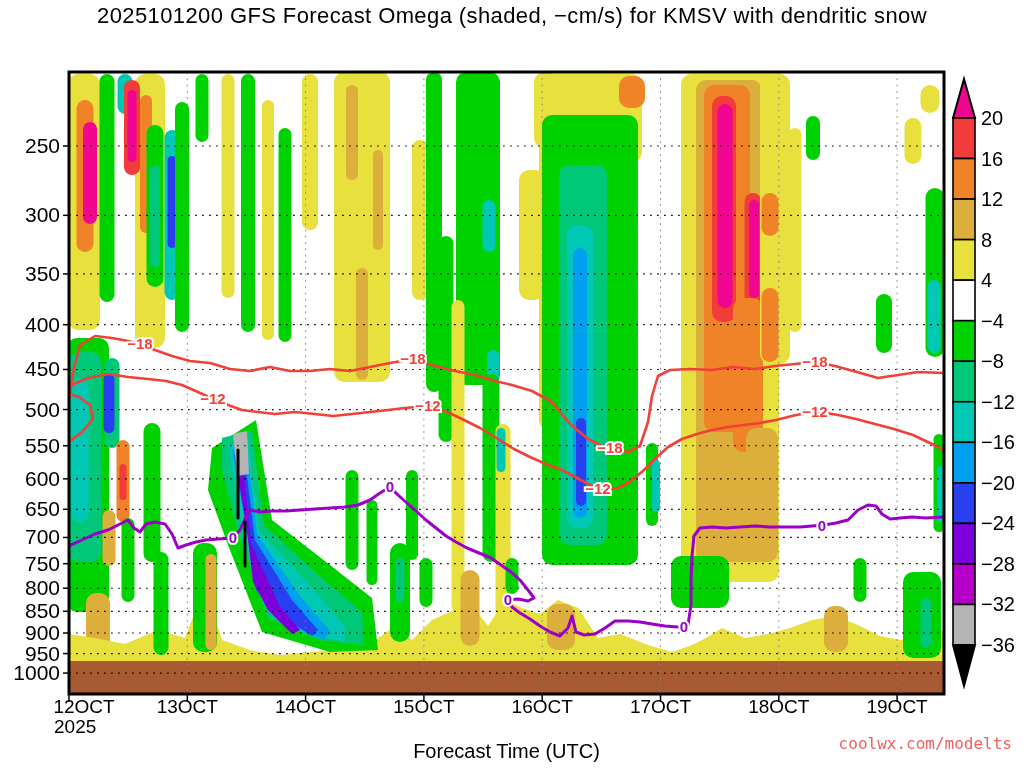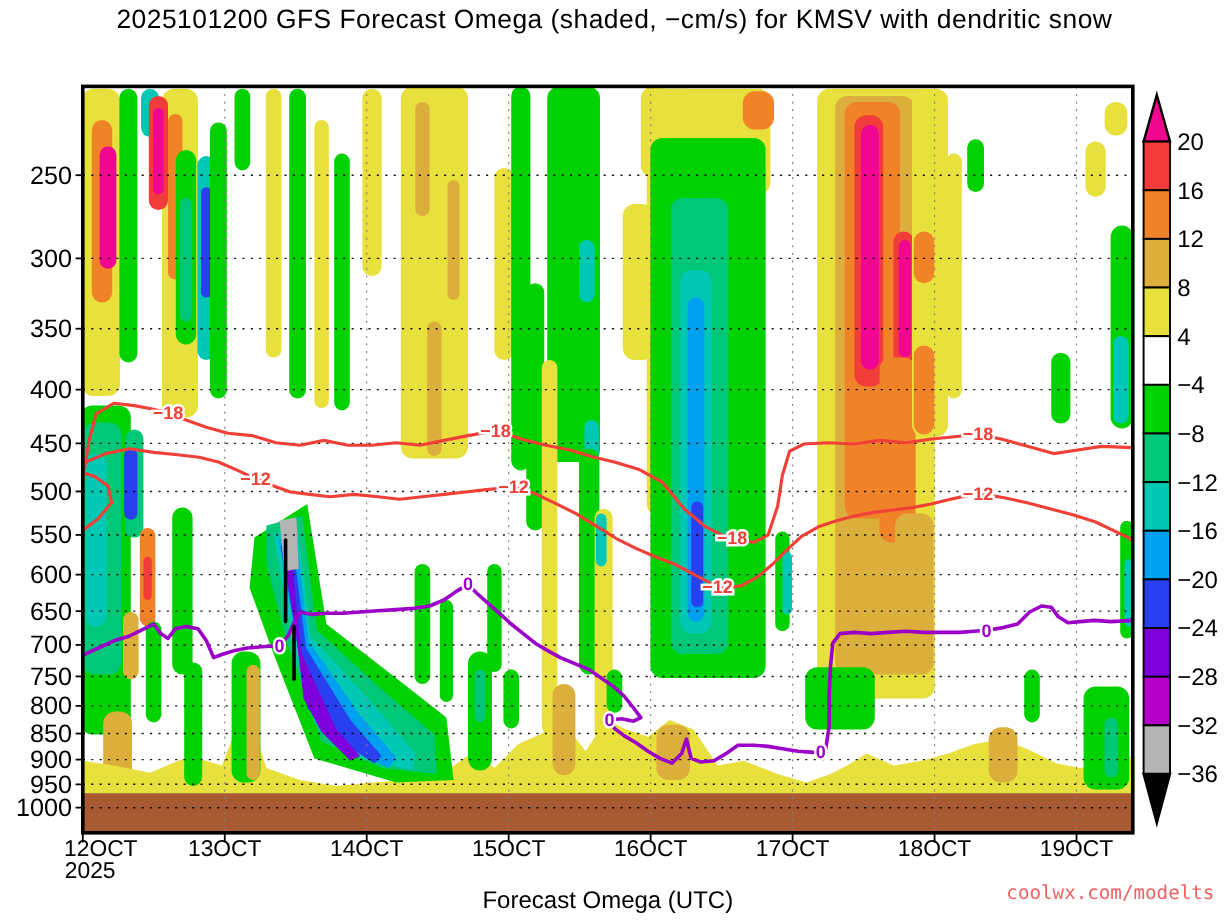--- a/index.html
+++ b/index.html
@@ -266,15 +266,15 @@
         <text x="981" y="449.3076923076923" font-size="20" text-anchor="start" fill="#000" font-family="&quot;Liberation Sans&quot;,sans-serif">−16</text>
         <text x="981" y="489.84615384615387" font-size="20" text-anchor="start" fill="#000" font-family="&quot;Liberation Sans&quot;,sans-serif">−20</text>
         <text x="981" y="530.3846153846155" font-size="20" text-anchor="start" fill="#000" font-family="&quot;Liberation Sans&quot;,sans-serif">−24</text>
         <text x="981" y="570.9230769230769" font-size="20" text-anchor="start" fill="#000" font-family="&quot;Liberation Sans&quot;,sans-serif">−28</text>
         <text x="981" y="611.4615384615385" font-size="20" text-anchor="start" fill="#000" font-family="&quot;Liberation Sans&quot;,sans-serif">−32</text>
         <text x="981" y="652" font-size="20" text-anchor="start" fill="#000" font-family="&quot;Liberation Sans&quot;,sans-serif">−36</text>
       </g>
     </svg>
 
   <div class="yearlabel">2025</div>
-  <div class="xtitle">Forecast Omega (UTC)</div>
+  <div class="xtitle">Forecast Time (UTC)</div>
   <div class="watermark" style="color: rgb(242, 96, 96);">coolwx.com/modelts</div>
 </div>
 
 </body></html>

